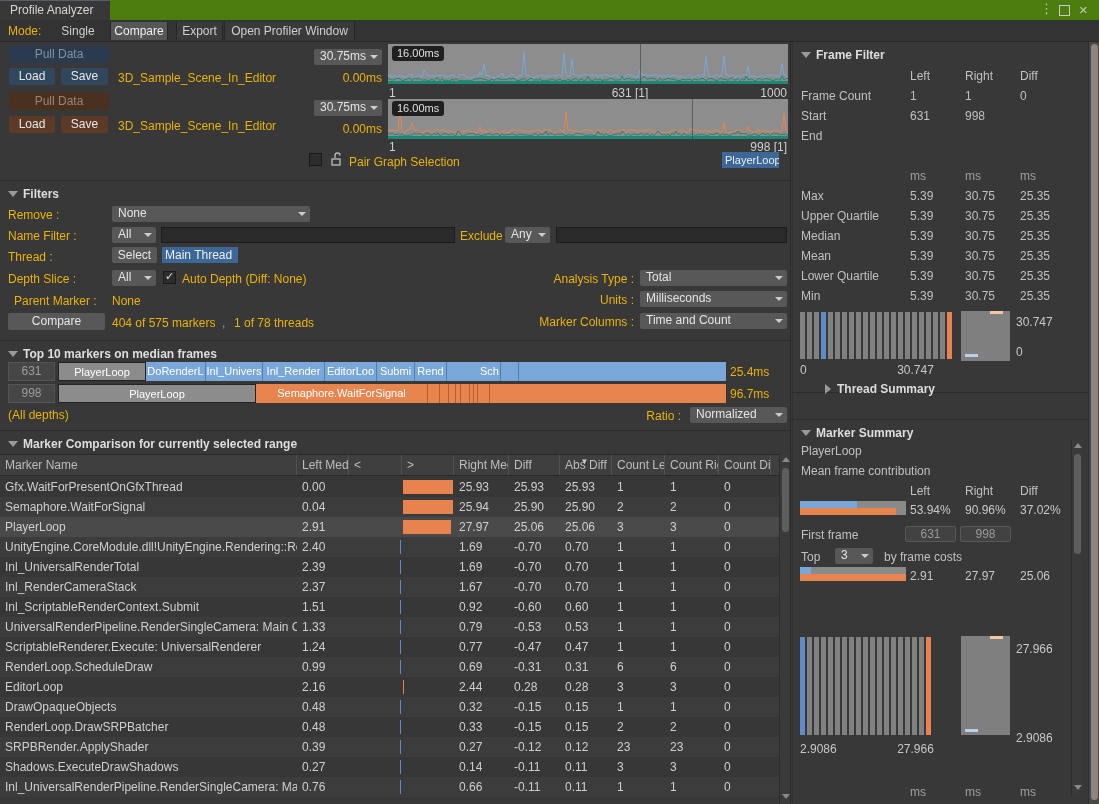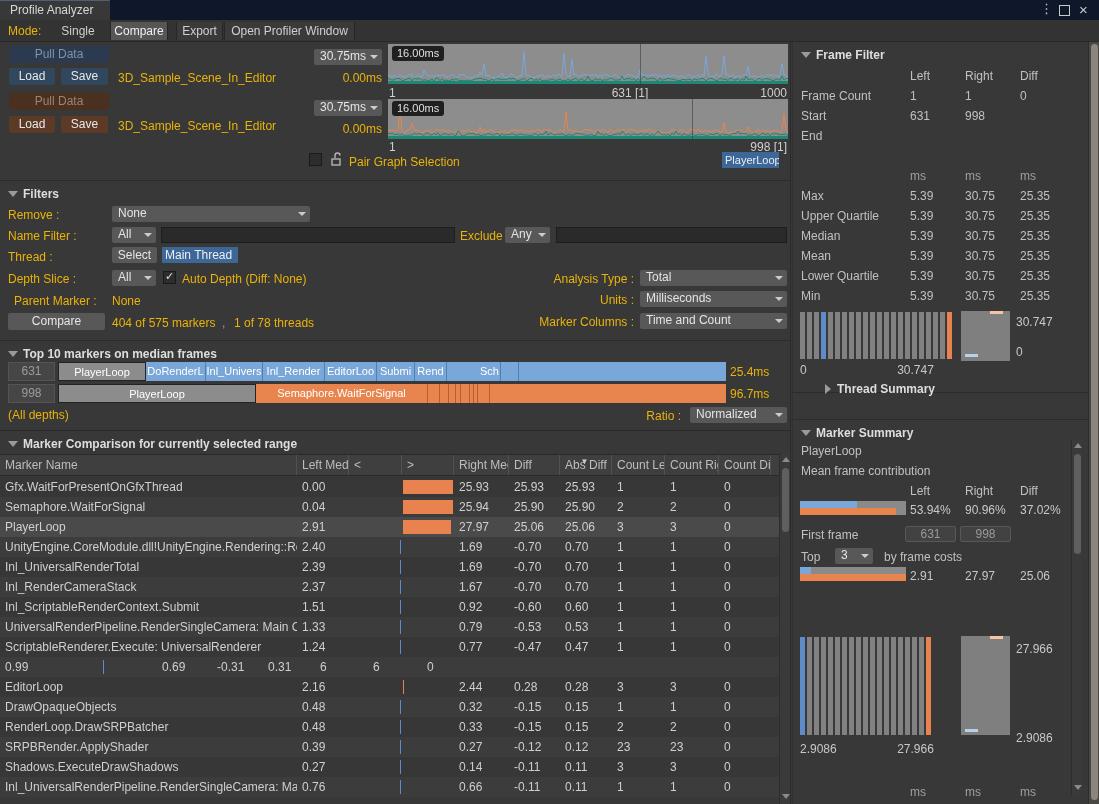--- a/index.html
+++ b/index.html
@@ -1,20 +1,20 @@
 <!DOCTYPE html>
 <html><head>
 <meta charset="utf-8">
 <style>
   html,body{margin:0;padding:0;background:#222;}
   #window{position:relative;width:1099px;height:804px;background:#383838;
     font-family:"Liberation Sans",sans-serif;font-size:12px;color:#c8c8c8;overflow:hidden;}
   .abs{position:absolute;}
   
-  .tabbar{position:absolute;left:0;top:0;width:1099px;height:20px;background:#0f172a;}
+  .tabbar{position:absolute;left:0;top:0;width:1099px;height:20px;background:#4d7c0f;}
   .tab{position:absolute;left:0;top:0;width:110px;height:20px;background:#383838;
     border-top:1px solid #50606e;color:#d6d6d6;line-height:19px;padding-left:10px;box-sizing:border-box;}
   .winicon{position:absolute;top:1px;color:#c9c9c9;font-size:13px;cursor:default;}
   .maxbox{position:absolute;top:5px;width:9px;height:9px;border:1.5px solid #c9c9c9;}
   
   .toolbar{position:absolute;left:0;top:20px;width:1099px;height:22px;background:#333333;border-bottom:1px solid #282828;box-sizing:border-box;}
   .tbtn{position:absolute;top:2px;height:18px;line-height:18px;text-align:center;color:#cfcfcf;background:#3a3a3a;border-left:1px solid #272727;border-right:1px solid #272727;box-sizing:border-box;}
   .tbtn.flat{background:transparent;border-color:transparent;}
   .tbtn.active{background:#565656;color:#efefef;border-color:#272727;}
   
@@ -345,20 +345,21 @@
         </div>
         <div class="td" style="width: 52px;"></div>
         <div class="td" style="width: 55px;">0.77</div>
         <div class="td" style="width: 51px;">-0.47</div>
         <div class="td" style="width: 52px;">0.47</div>
         <div class="td" style="width: 53px;">1</div>
         <div class="td" style="width: 54px;">1</div>
         <div class="td" style="width: 52px;">0</div>
       </div>
       <div class="trow alt">
+        <div class="td" style="width: 297px;">RenderLoop.ScheduleDraw</div>
         <div class="td" style="width: 52px;">0.99</div>
         <div class="td" style="width: 53px;">
           <div class="btick" style="width: 1px;"></div>
         </div>
         <div class="td" style="width: 52px;"></div>
         <div class="td" style="width: 55px;">0.69</div>
         <div class="td" style="width: 51px;">-0.31</div>
         <div class="td" style="width: 52px;">0.31</div>
         <div class="td" style="width: 53px;">6</div>
         <div class="td" style="width: 54px;">6</div>

